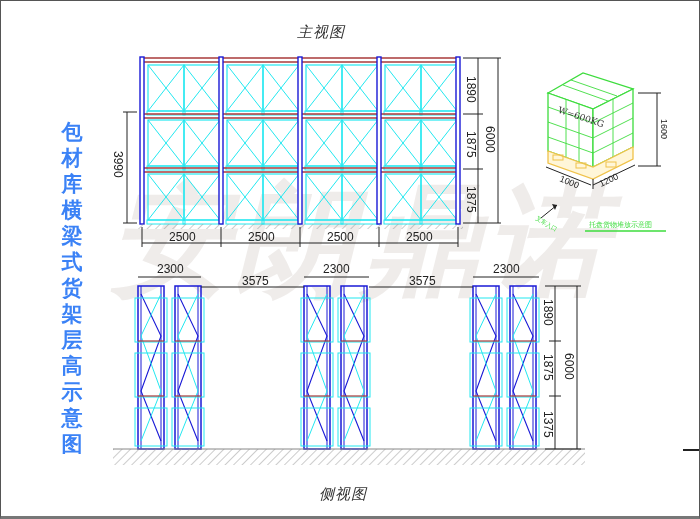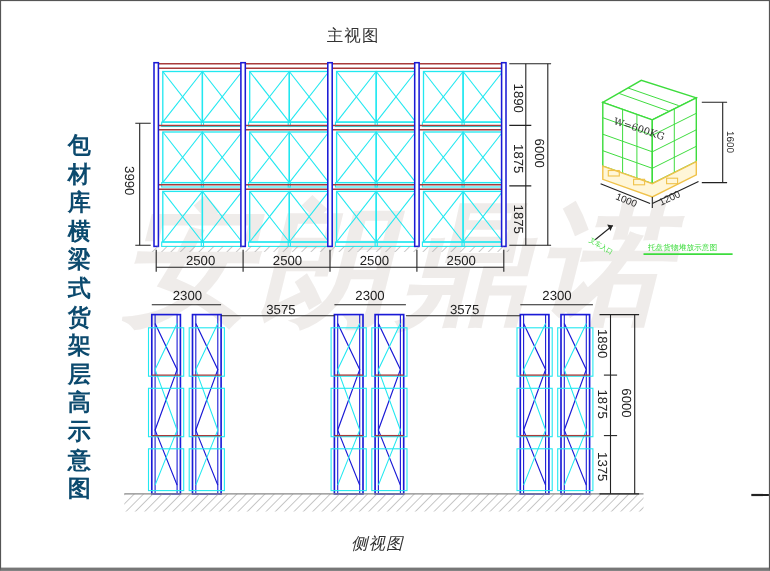--- a/index.html
+++ b/index.html
@@ -5,38 +5,38 @@
   html, body { margin: 0; padding: 0; background: #ffffff; }
   #canvas {
     position: relative; width: 700px; height: 519px; background: #ffffff;
     box-sizing: border-box; border: 1px solid #555; border-bottom: 3px solid #777;
     overflow: hidden; font-family: "DejaVu Sans", sans-serif;
   }
   .view-title { position: absolute; font-family: "DejaVu Serif", serif; font-size: 15px; color: #333; letter-spacing: 1px; }
   .side-caption {
     position: absolute; left: 58px; top: 118px; width: 26px;
     font-family: "DejaVu Sans", sans-serif; font-size: 21px; font-weight: bold;
-    color: #0c4a6e; line-height: 26px; text-align: center; word-break: break-all;
+    color: #3b82f6; line-height: 26px; text-align: center; word-break: break-all;
   }
   .dim { font-family: "Liberation Sans Narrow", "Liberation Sans", sans-serif; font-size: 12px; fill: #222; }
   .watermark {
     position: absolute; left: 108px; top: 160px; font-size: 120px; font-weight: bold;
     color: rgba(180,170,160,0.22); letter-spacing: 6px; transform: rotate(0deg);
     pointer-events: none; white-space: nowrap; font-family: "DejaVu Sans", sans-serif; font-style: italic;
   }
   svg { position: absolute; left: 0; top: 0; }
 </style>
 </head>
 <body>
 
 <div id="canvas">
 
   <div class="watermark">安朗鼎诺</div>
 
-  <div class="view-title" style="left:296px; top:22px;">主视图</div>
+  <div class="view-title" style="left:296px; top:22px;font-style:italic;">主视图</div>
   <div class="view-title" style="left:318px; top:484px;font-style:italic;">侧视图</div>
 
   <div class="side-caption">包材库横梁式货架层高示意图</div>
 
   <svg width="700" height="519" viewBox="0 0 700 519">
     <defs>
       <pattern id="hatch" width="6" height="6" patternUnits="userSpaceOnUse" patternTransform="rotate(45)">
         <line x1="0" y1="0" x2="0" y2="6" stroke="#999" stroke-width="1"></line>
       </pattern>
       <g id="pallet-load">

